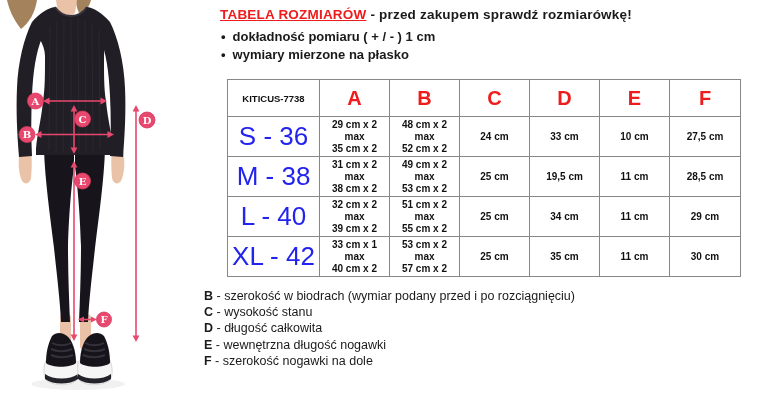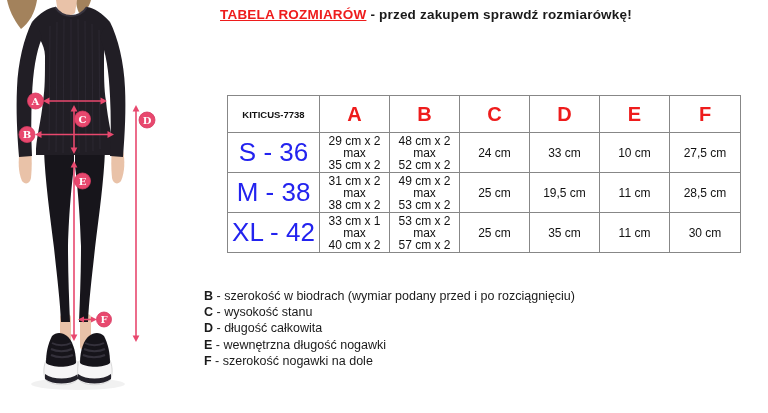--- a/index.html
+++ b/index.html
@@ -16,32 +16,32 @@
     letter-spacing:.2px; white-space:nowrap;
   }
   .title-red { color:#ee1c1c; text-decoration:underline; }
   .bullets { position:absolute; left:221px; top:28px; list-style:none; }
   .bullets li {
     font-size:13px; font-weight:bold; line-height:17.5px; white-space:nowrap;
   }
   .bullets li::before { content:"\2022"; margin-right:7px; }
   
   table.size-table {
-    position:absolute; left:227px; top:95px; border-collapse:collapse;
+    position:absolute; left:227px; top:79px; border-collapse:collapse;
     table-layout:fixed; text-align:center;
   }
   table.size-table th, table.size-table td {
     border:1px solid #878787; padding:0; vertical-align:middle; text-align:center;
   }
   table.size-table thead tr { height:37px; }
   table.size-table tbody tr { height:40px; }
   .product-code { font-size:9.5px; font-weight:bold; color:#111; }
   .col-letter { font-size:20px; font-weight:bold; color:#ee1c1c; }
   .size-cell { font-size:26px; font-weight:normal; color:#2323ef; }
-  .val-cell { font-size:12px; font-weight:normal; line-height:12px; color:#111; }
+  .val-cell { font-size:10px; font-weight:bold; line-height:12px; color:#111; }
   
   .legend { position:absolute; left:204px; top:288px; }
   .legend-line { font-size:12.5px; line-height:16.2px; white-space:nowrap; color:#1a1a1a; }
   .legend-letter { font-weight:bold; }
 </style>
 </head>
 <body>
 
 <div class="screen">
 
@@ -135,20 +135,24 @@
         <text x="147" y="123.6" fill="#ffffff" stroke="none">D</text>
         <circle cx="82.5" cy="181" r="8"></circle>
         <text x="82.5" y="184.6" fill="#ffffff" stroke="none">E</text>
         <circle cx="104" cy="319.5" r="7.5"></circle>
         <text x="104" y="323.1" fill="#ffffff" stroke="none">F</text>
       </g>
     </g>
   </svg>
 
   <div class="title"><span class="title-red">TABELA ROZMIARÓW</span><span> - przed zakupem sprawdź rozmiarówkę!</span></div>
+  <ul class="bullets">
+    <li>dokładność pomiaru ( + / - ) 1 cm</li>
+    <li>wymiary mierzone na płasko</li>
+  </ul>
 
   <table class="size-table">
     <colgroup>
       <col style="width:92px">
       <col style="width:70px">
         <col style="width:70px">
         <col style="width:70px">
       <col style="width:70px">
         <col style="width:70px">
         <col style="width:71px">
@@ -193,20 +197,37 @@
             <div>49 cm x 2</div>
             <div>max</div>
             <div>53 cm x 2</div>
           </td>
           <td class="val-cell">25 cm</td>
           <td class="val-cell">19,5 cm</td>
           <td class="val-cell">11 cm</td>
           <td class="val-cell">28,5 cm</td>
         </tr>
         <tr>
+          <td class="size-cell">L - 40</td>
+          <td class="val-cell">
+            <div>32 cm x 2</div>
+            <div>max</div>
+            <div>39 cm x 2</div>
+          </td>
+          <td class="val-cell">
+            <div>51 cm x 2</div>
+            <div>max</div>
+            <div>55 cm x 2</div>
+          </td>
+          <td class="val-cell">25 cm</td>
+          <td class="val-cell">34 cm</td>
+          <td class="val-cell">11 cm</td>
+          <td class="val-cell">29 cm</td>
+        </tr>
+        <tr>
           <td class="size-cell">XL - 42</td>
           <td class="val-cell">
             <div>33 cm x 1</div>
             <div>max</div>
             <div>40 cm x 2</div>
           </td>
           <td class="val-cell">
             <div>53 cm x 2</div>
             <div>max</div>
             <div>57 cm x 2</div>

